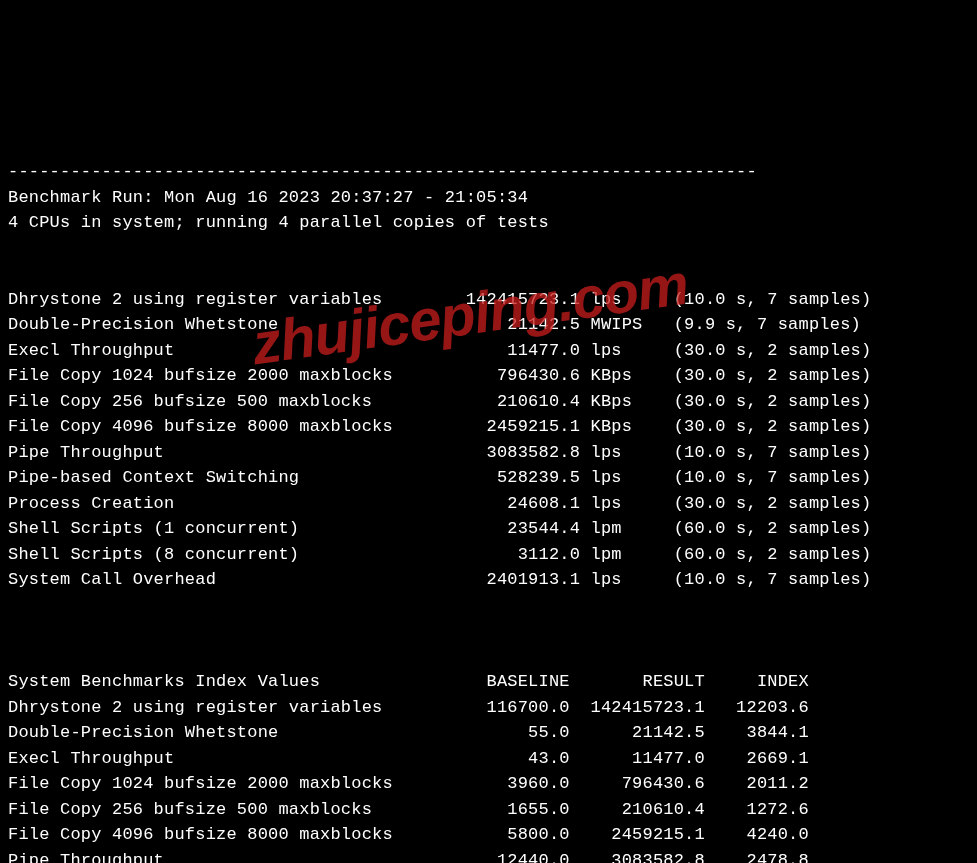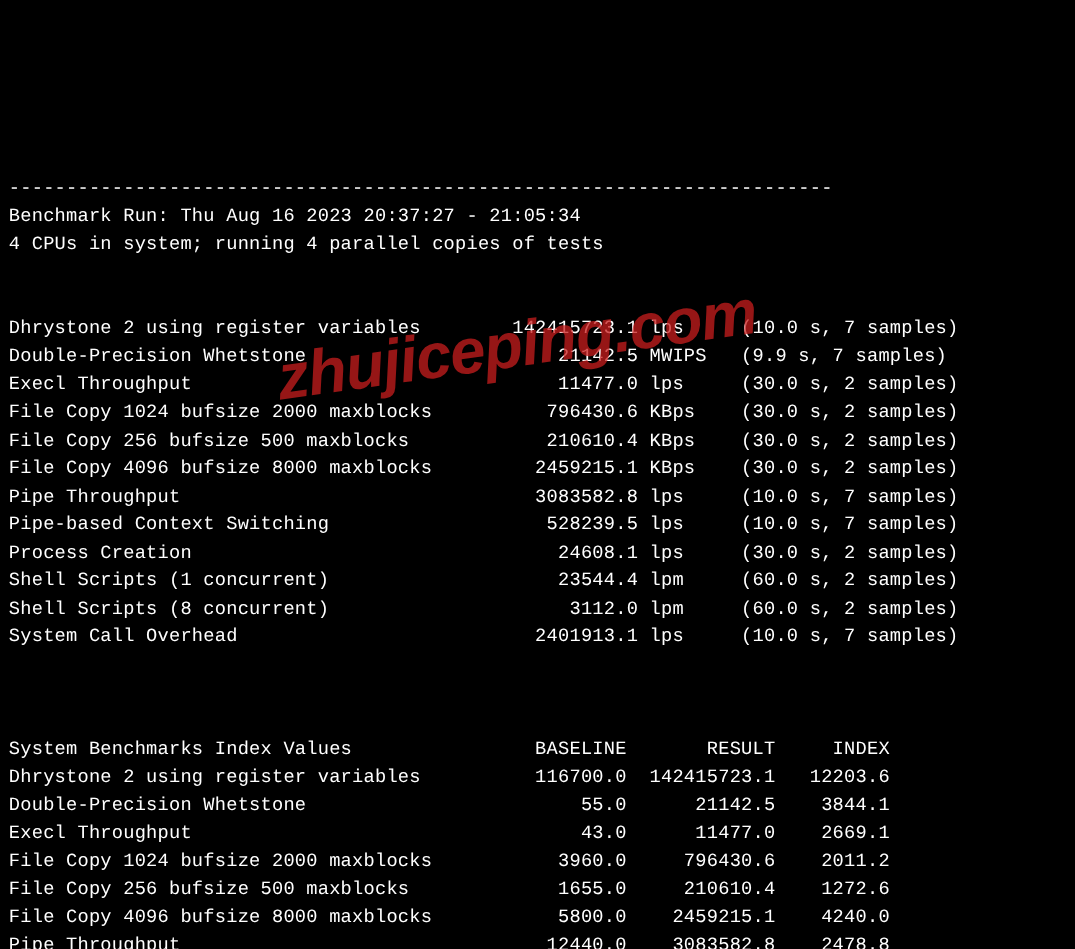--- a/index.html
+++ b/index.html
@@ -29,21 +29,21 @@
   }
 </style>
 </head>
 <body>
 
 
 
 <div class="watermark">zhujiceping.com</div>
 
 <span>------------------------------------------------------------------------</span>
-<span>Benchmark Run: Thu Aug 16 2023 20:37:27 - 21:05:34</span>
+<span>Benchmark Run: Mon Aug 16 2023 20:37:27 - 21:05:34</span>
 <span>4 CPUs in system; running 4 parallel copies of tests</span>
 
 <span id="raw-block">
 Dhrystone 2 using register variables        142415723.1 lps     (10.0 s, 7 samples)
 Double-Precision Whetstone                      21142.5 MWIPS   (9.9 s, 7 samples)
 Execl Throughput                                11477.0 lps     (30.0 s, 2 samples)
 File Copy 1024 bufsize 2000 maxblocks          796430.6 KBps    (30.0 s, 2 samples)
 File Copy 256 bufsize 500 maxblocks            210610.4 KBps    (30.0 s, 2 samples)
 File Copy 4096 bufsize 8000 maxblocks         2459215.1 KBps    (30.0 s, 2 samples)
 Pipe Throughput                               3083582.8 lps     (10.0 s, 7 samples)

